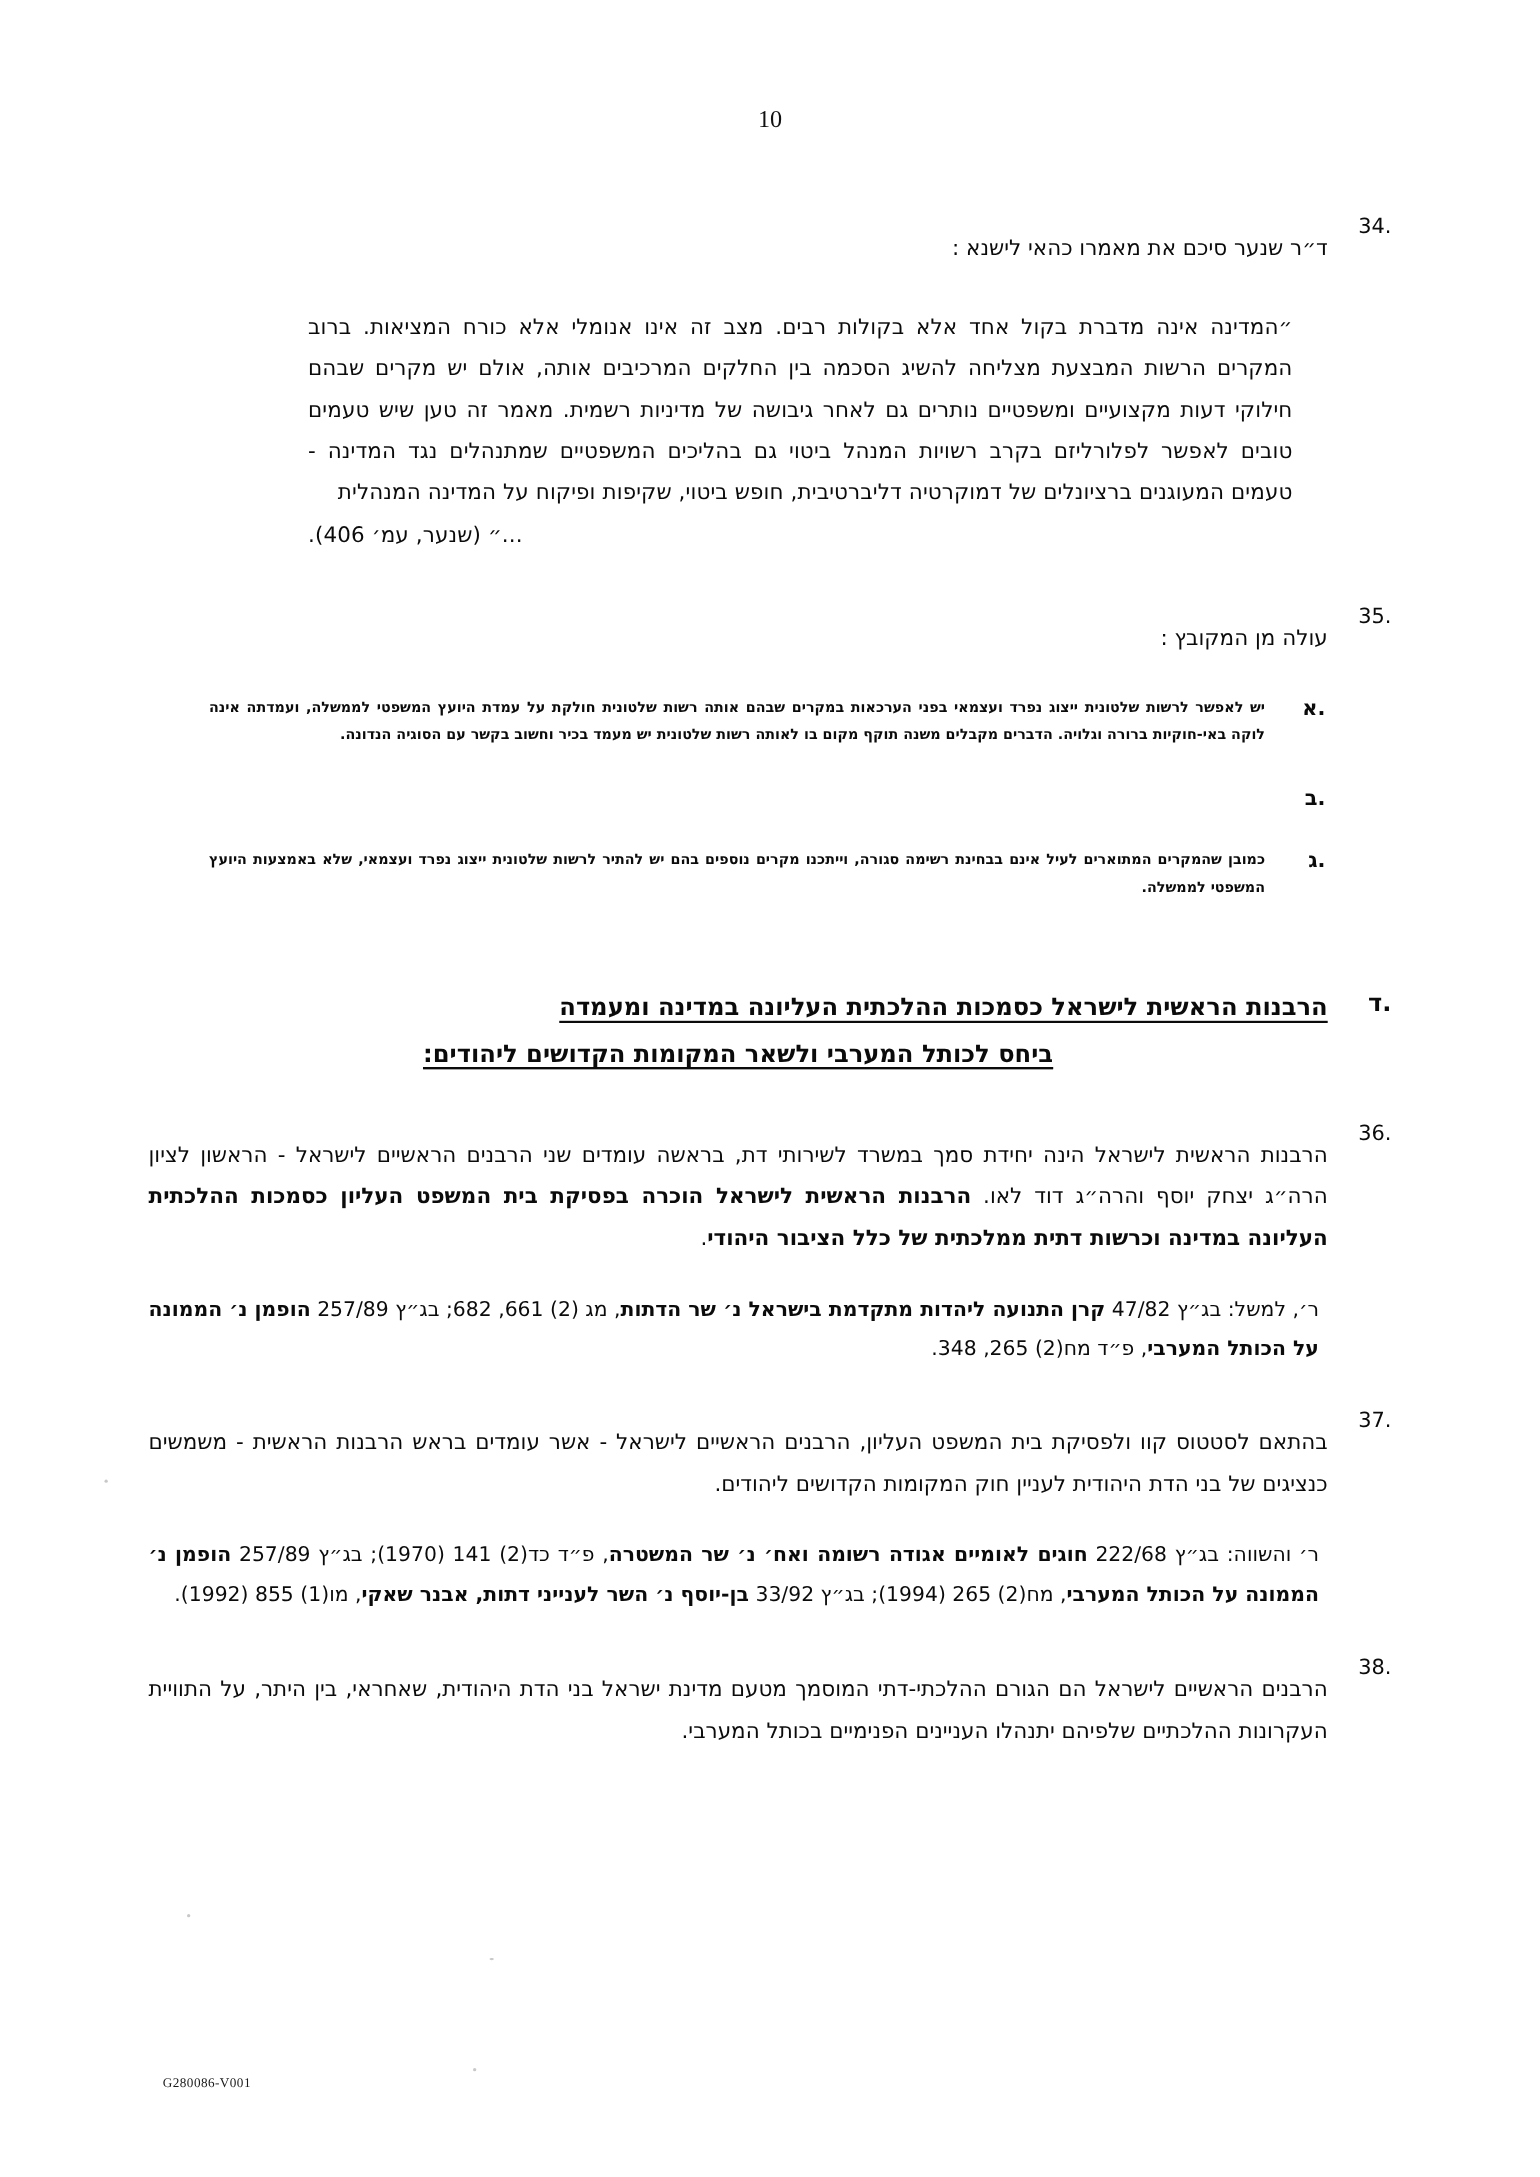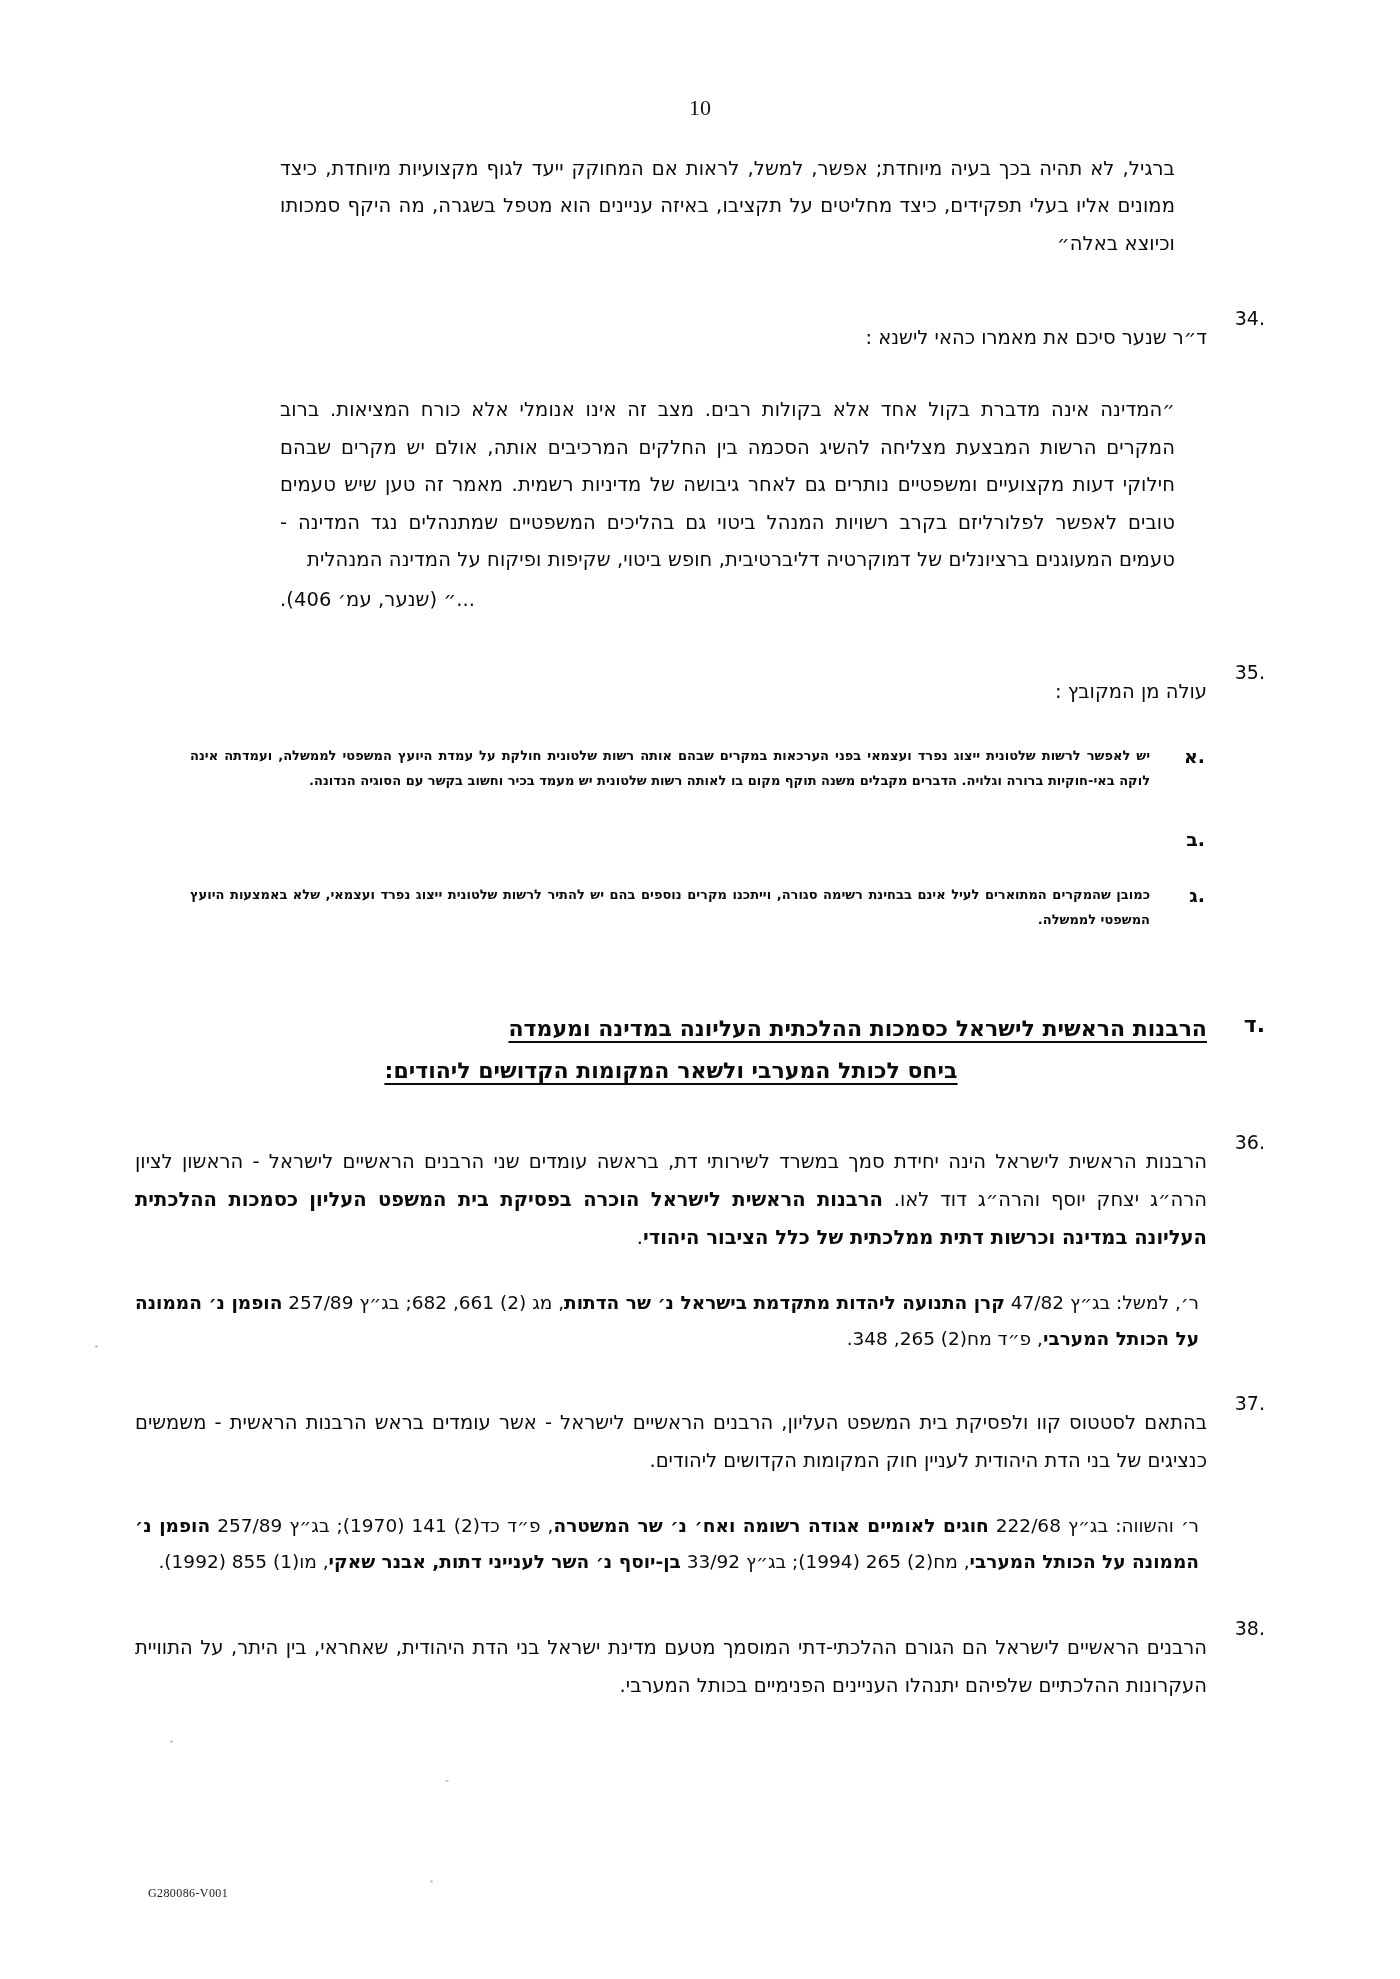--- a/index.html
+++ b/index.html
@@ -179,21 +179,20 @@
   <div class="page-number">10</div>
 
   <div class="speck" style="top:1880px; left:430px; width:3px; height:3px;"></div>
   <div class="speck" style="top:1780px; left:445px; width:4px; height:2px;"></div>
   <div class="speck" style="top:1740px; left:170px; width:3px; height:3px;"></div>
   <div class="speck" style="top:1345px; left:95px; width:3px; height:3px;"></div>
 
   <div class="content">
 
     <div class="quote-block">
-      <p>ברגיל, לא תהיה בכך בעיה מיוחדת; אפשר, למשל, לראות אם המחוקק ייעד לגוף מקצועיות מיוחדת, כיצד ממונים אליו בעלי תפקידים, כיצד מחליטים על תקציבו, באיזה עניינים הוא מטפל בשגרה, מה היקף סמכותו וכיוצא באלה״</p>
     </div>
 
     <div class="num-row" style="margin-top:44px;">
       <div class="num">.34</div>
       <div class="body">ד״ר שנער סיכם את מאמרו כהאי לישנא :</div>
     </div>
 
     <div class="quote-block" style="margin-top:34px;">
       <p>״המדינה אינה מדברת בקול אחד אלא בקולות רבים. מצב זה אינו אנומלי אלא כורח המציאות. ברוב המקרים הרשות המבצעת מצליחה להשיג הסכמה בין החלקים המרכיבים אותה, אולם יש מקרים שבהם חילוקי דעות מקצועיים ומשפטיים נותרים גם לאחר גיבושה של מדיניות רשמית. מאמר זה טען שיש טעמים טובים לאפשר לפלורליזם בקרב רשויות המנהל ביטוי גם בהליכים המשפטיים שמתנהלים נגד המדינה - טעמים המעוגנים ברציונלים של דמוקרטיה דליברטיבית, חופש ביטוי, שקיפות ופיקוח על המדינה המנהלית</p>
       <span class="quote-tail">...״ (שנער, עמ׳ 406).</span>

